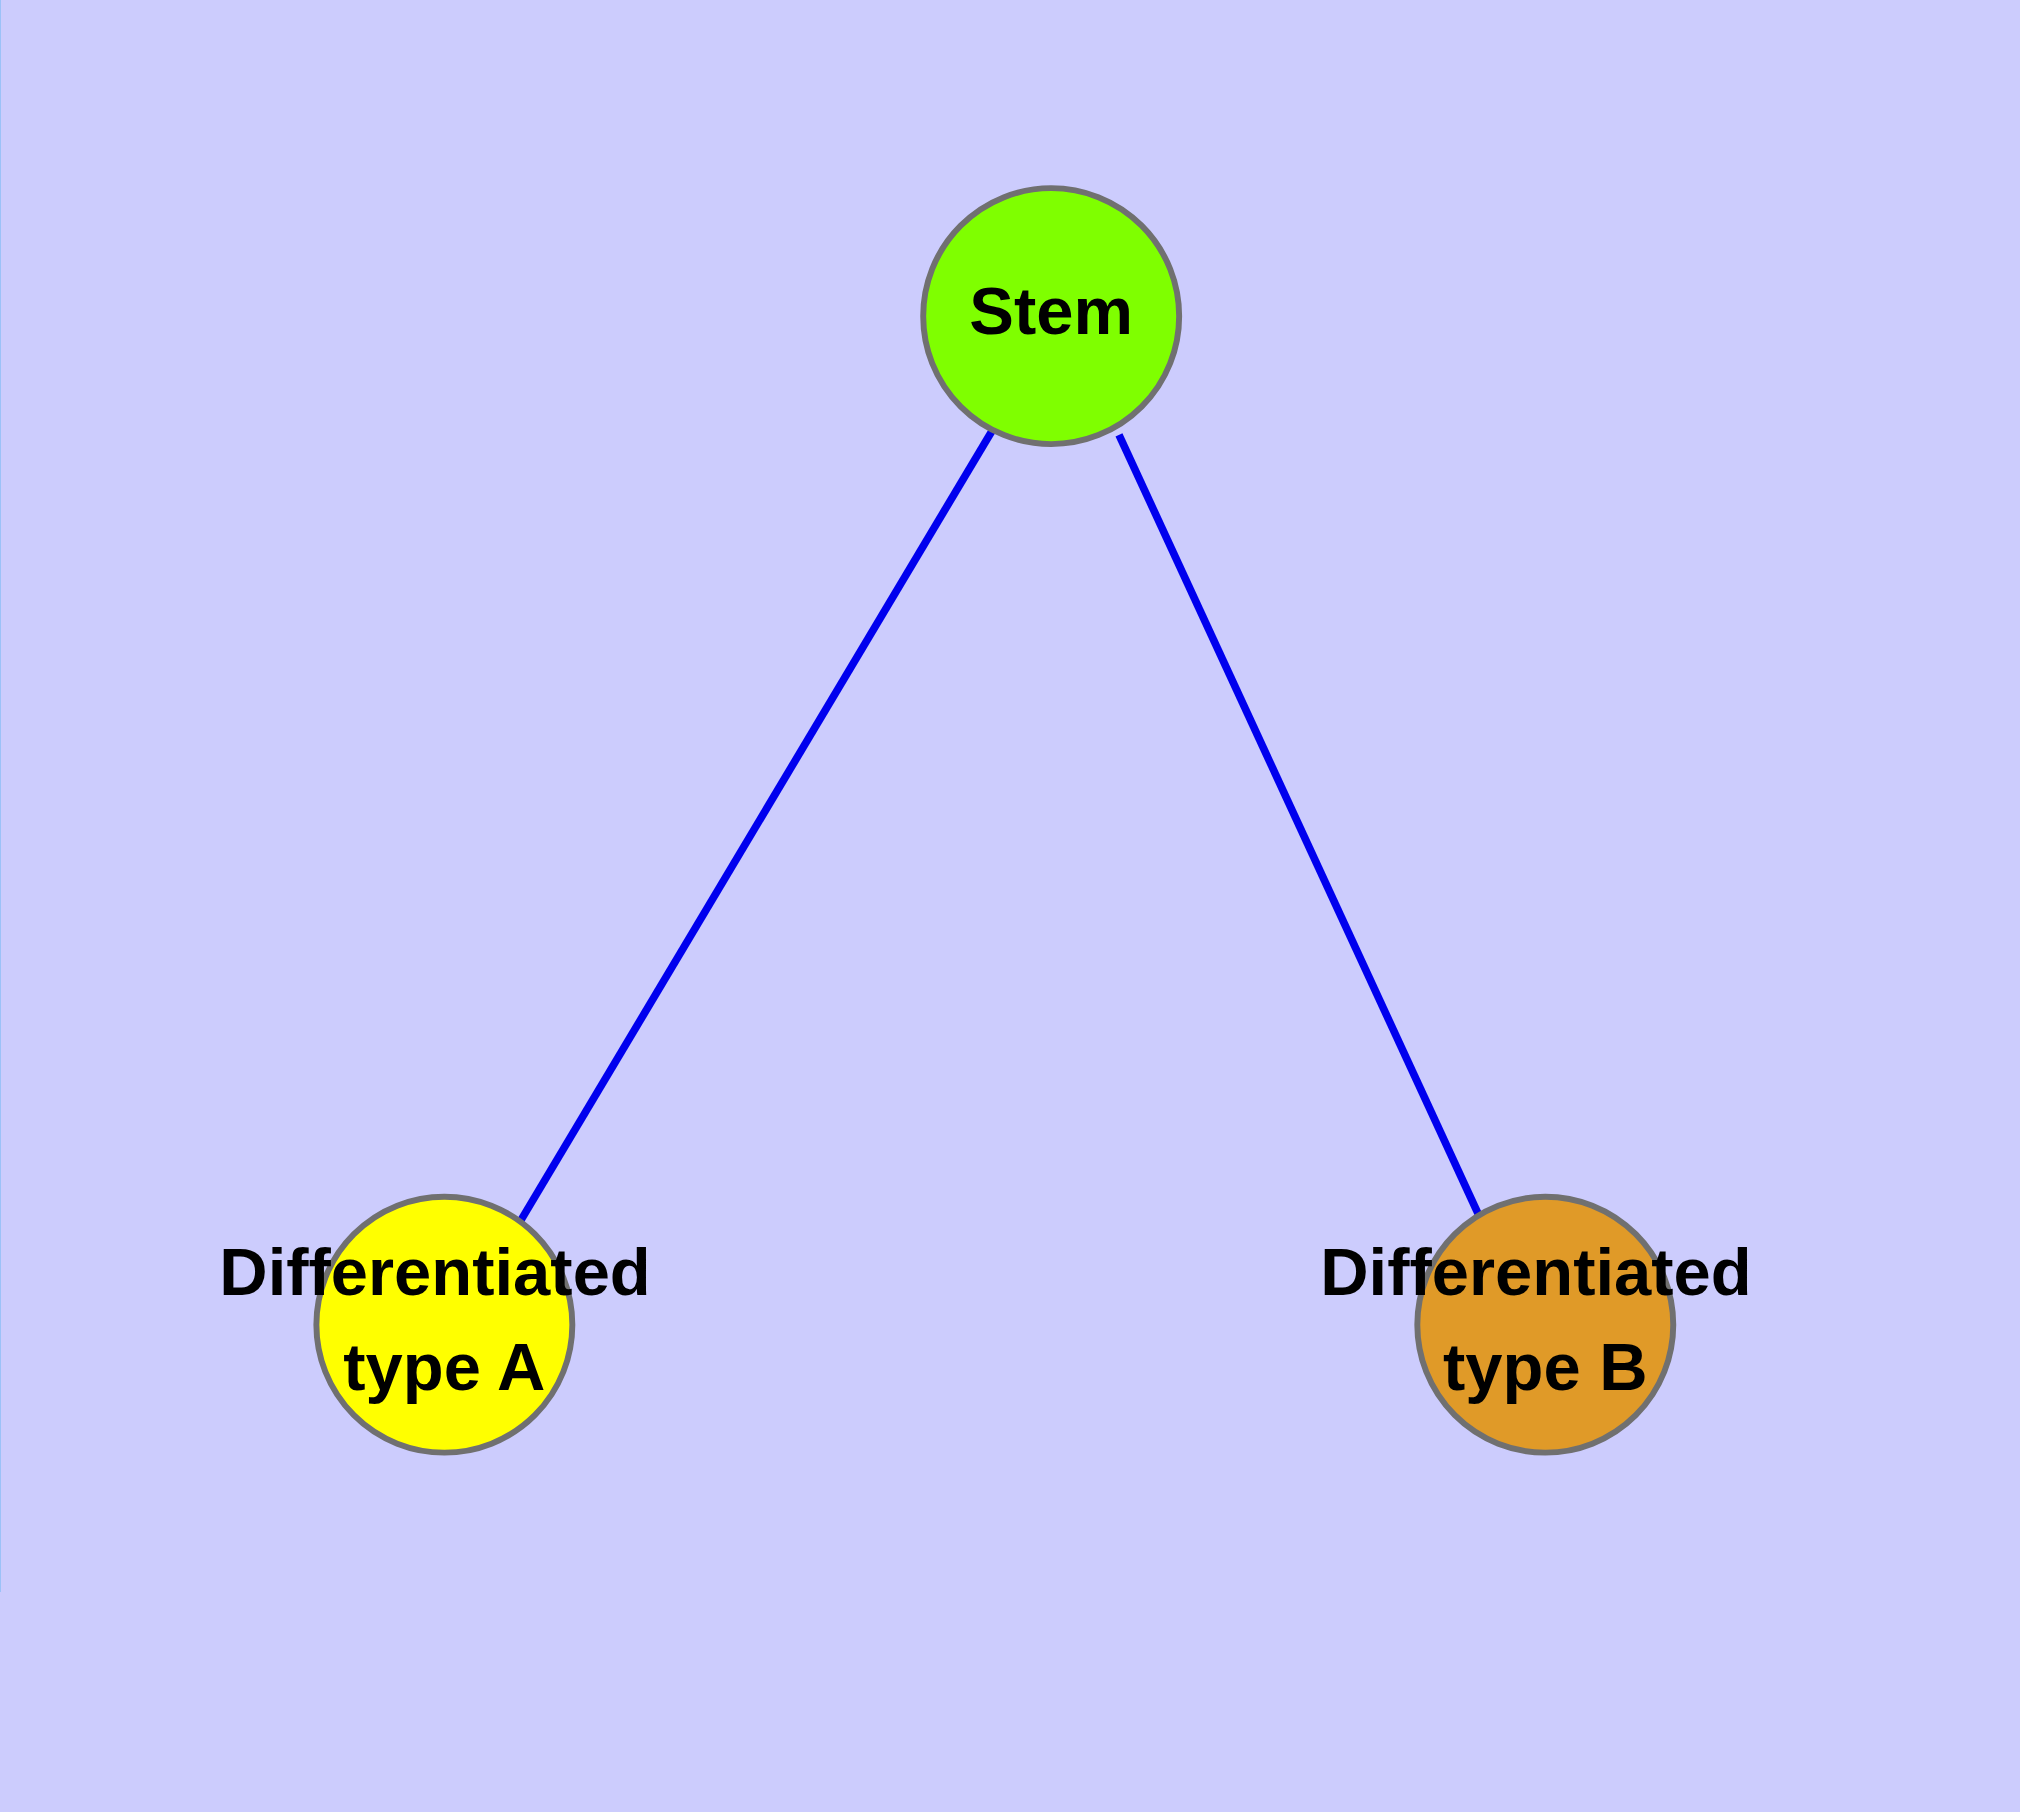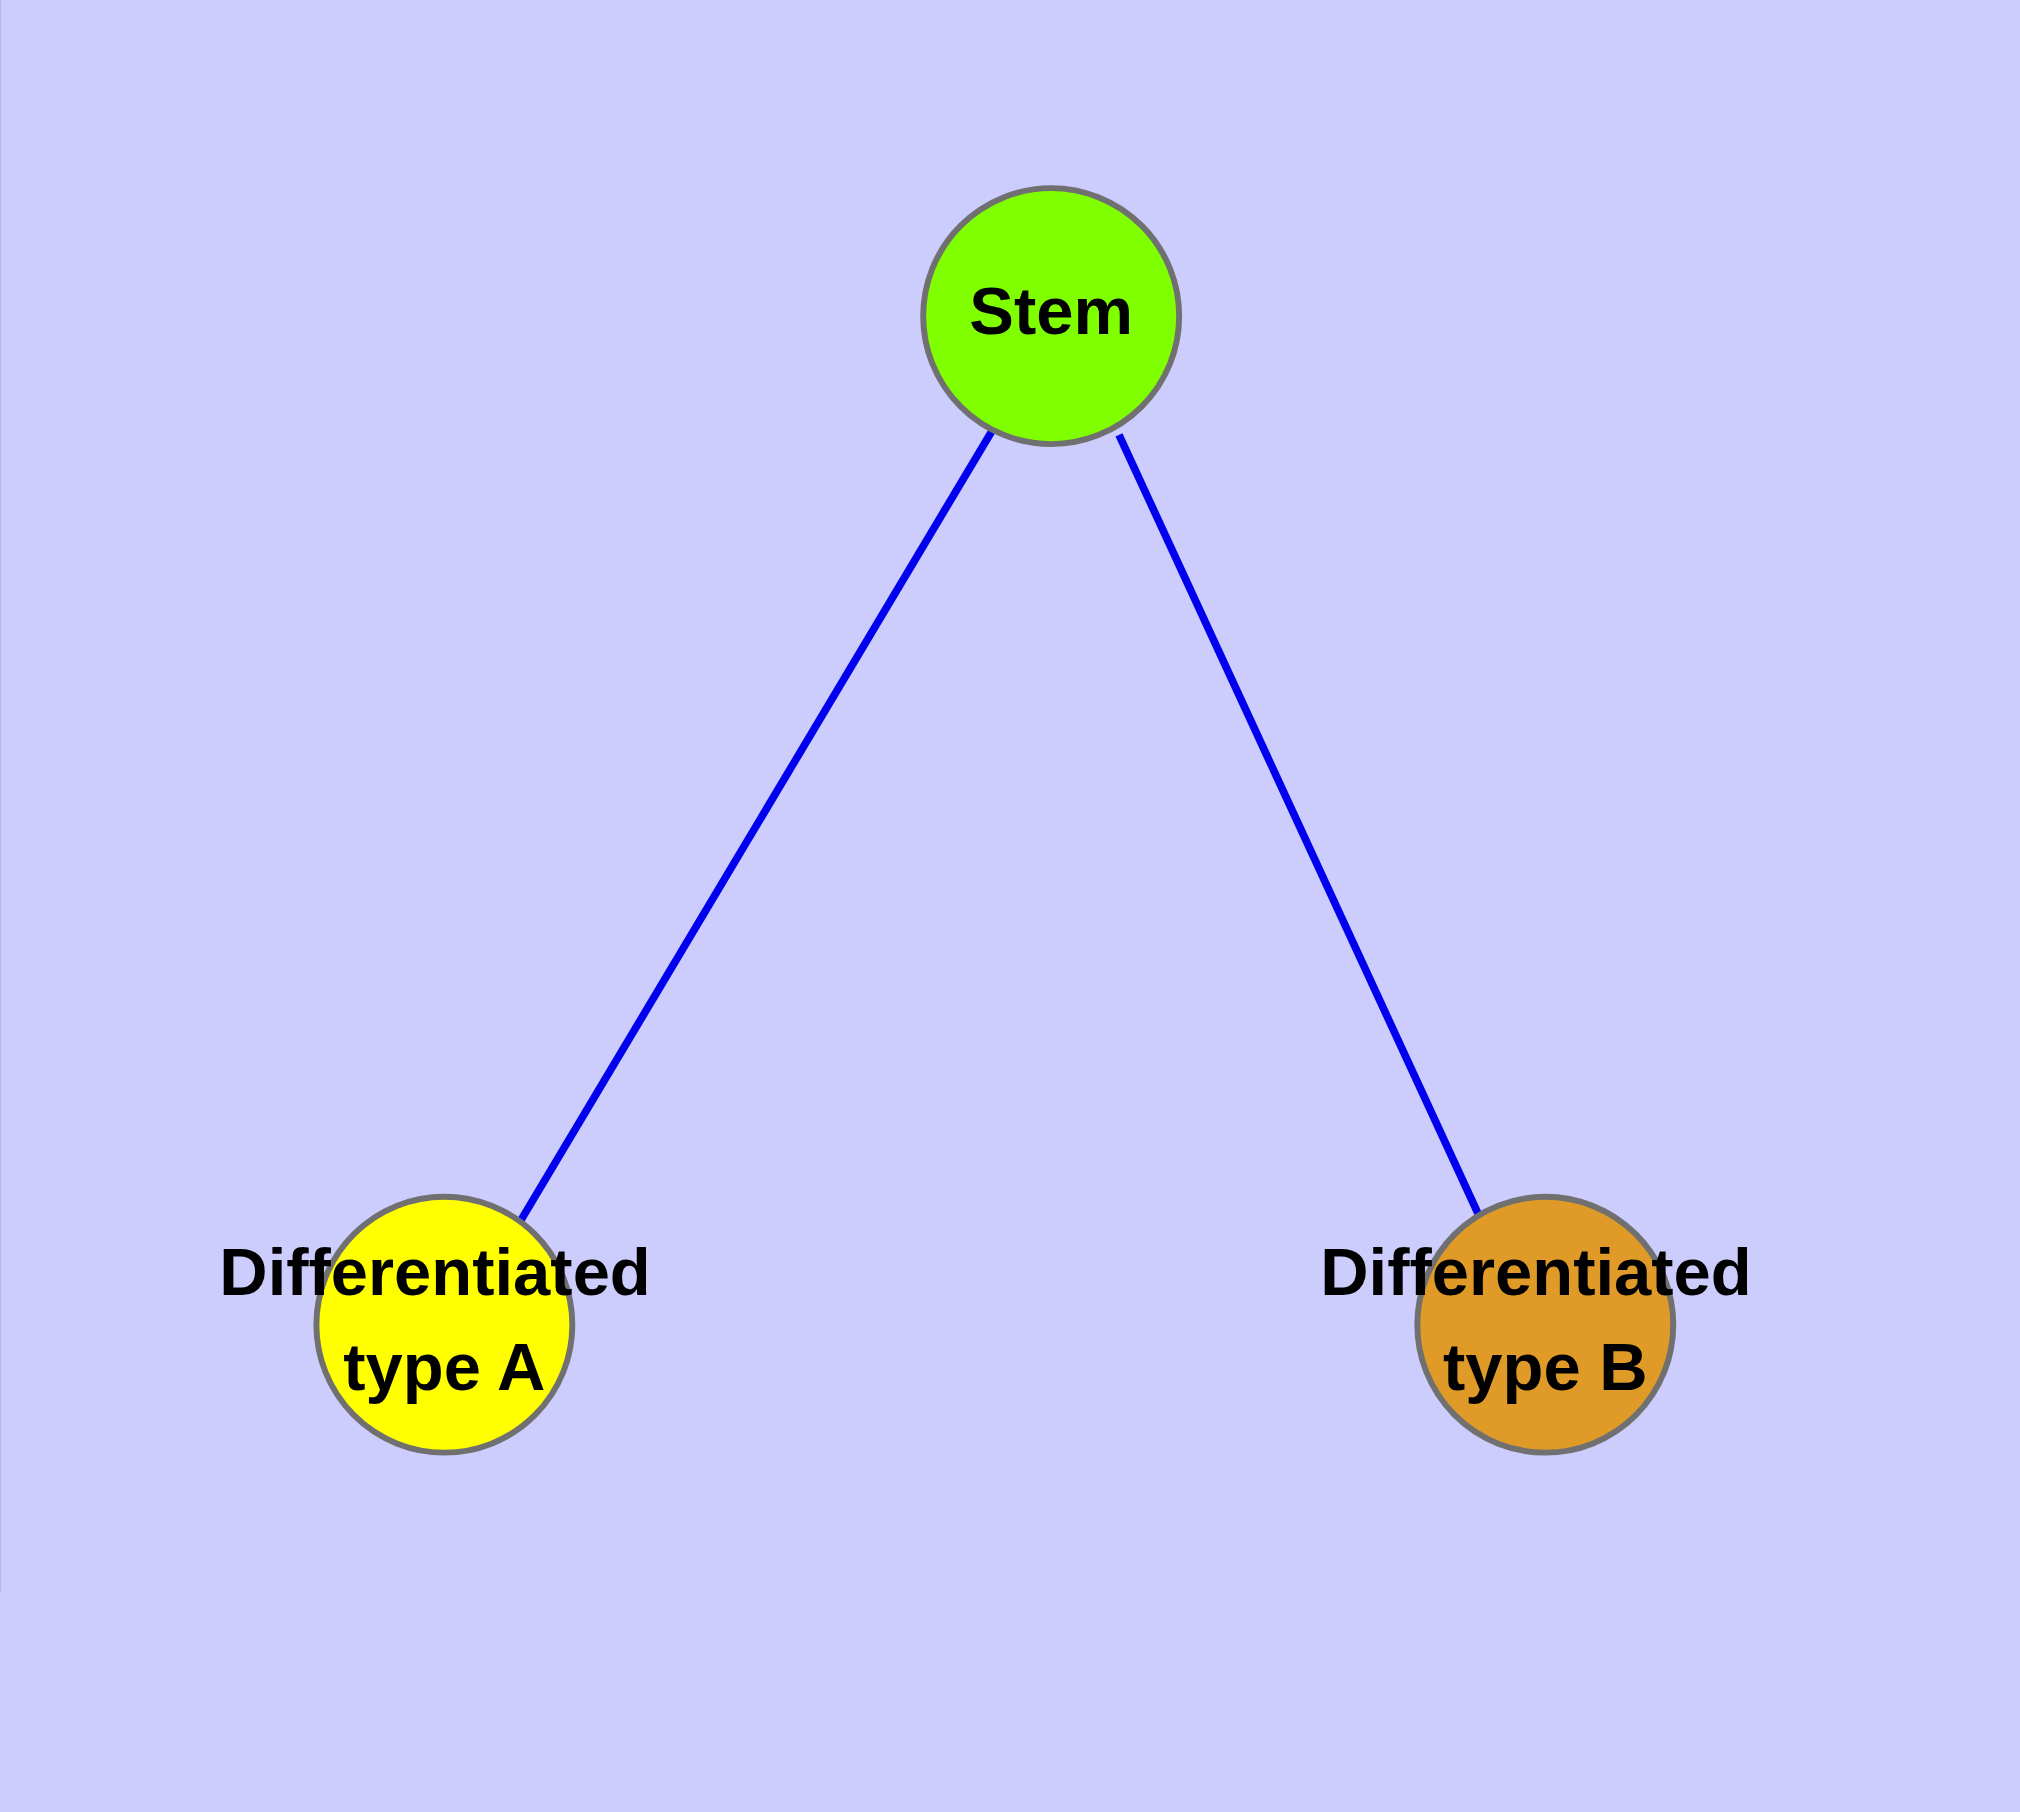--- a/index.html
+++ b/index.html
@@ -4,21 +4,21 @@
 <style>
   html, body {
     margin: 0;
     padding: 0;
     background: #ccccfd;
   }
   #canvas {
     position: relative;
     width: 2021px;
     height: 1592px;
-    background: #8b5cf6;
+    background: #0ea5e9;
     overflow: hidden;
     font-family: "Liberation Sans", sans-serif;
   }
   #graph-svg {
     position: absolute;
     left: 0;
     top: 0;
     width: 2021px;
     height: 1812px;
     display: block;

